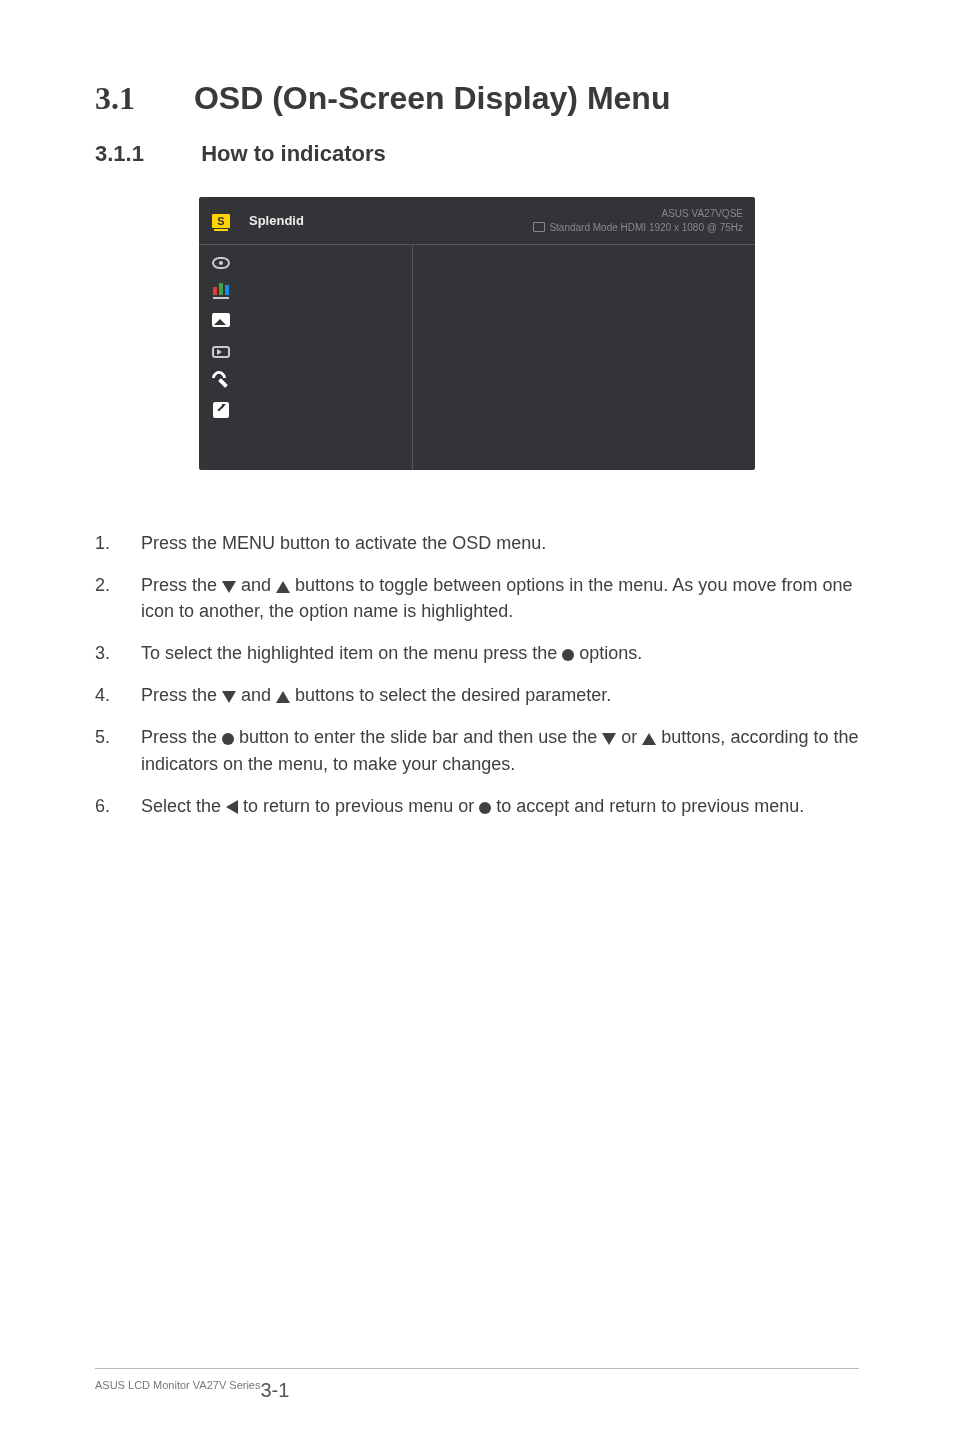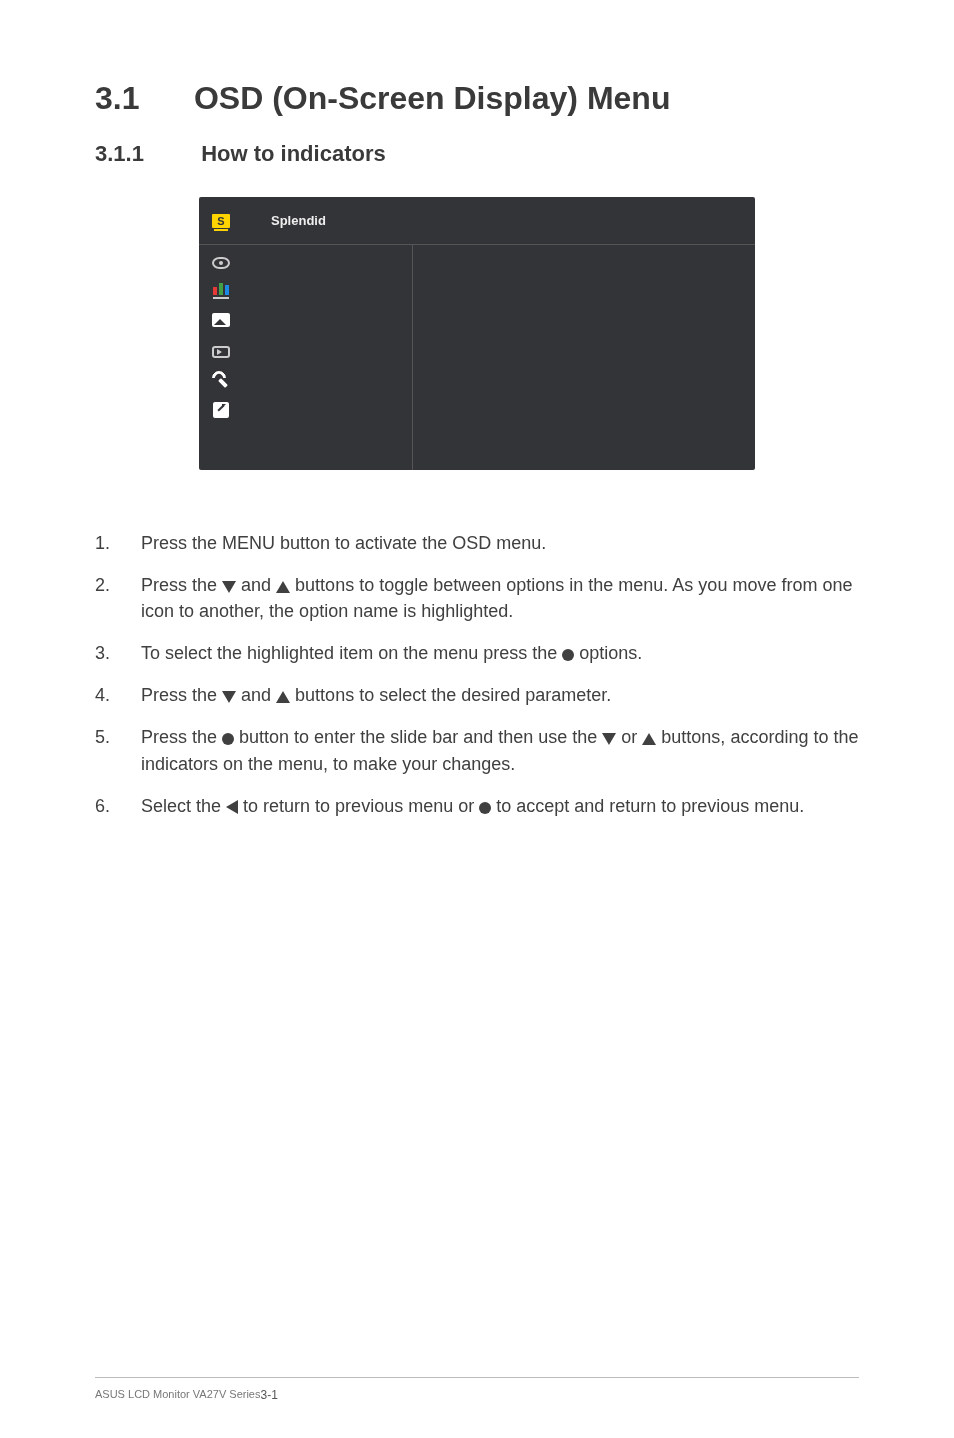--- a/index.html
+++ b/index.html
@@ -11,21 +11,21 @@
       color: #333;
       padding: 80px 95px 40px 95px;
       position: relative;
     }
     .section-title {
       font-size: 32px;
       font-weight: bold;
       color: #3a3a3a;
       margin-bottom: 24px;
     }
-    .section-title .num { display: inline-block; width: 90px; }
+    .section-title .num { display: inline-block; width: 90px; font-family: Liberation Serif, serif; }
     .subsection-title {
       font-size: 22px;
       font-weight: bold;
       color: #3a3a3a;
       margin-bottom: 30px;
     }
     .subsection-title .snum { display: inline-block; width: 100px; }
     .osd-wrap {
       display: flex;
       justify-content: center;
@@ -50,21 +50,20 @@
       align-items: center;
       justify-content: center;
       position: relative;
     }
     .osd-header .osd-title {
       font-weight: bold;
       color: #eee;
       font-size: 13px;
       padding-left: 6px;
       flex: 1;
-      margin-left: 22px;
     }
     .osd-header .osd-info {
       text-align: right;
       padding-right: 12px;
       color: #888;
       font-size: 10px;
       line-height: 1.4;
     }
     .osd-header .osd-info .model { display: block; }
     .osd-header .osd-info .status::before {
@@ -199,21 +198,21 @@
       position: absolute;
       bottom: 36px;
       left: 95px; right: 95px;
       border-top: 1px solid #bbb;
       padding-top: 10px;
       display: flex;
       justify-content: flex-start;
       font-size: 11px;
       color: #777;
     }
-    .footer .pg { font-size: 12px; color: #555; }
+    .footer .pg { font-size: 20px; color: #555; }
   </style>
 </head>
 <body>
 
 <h1 class="section-title">
   <span class="num">3.1</span>
   <span>OSD (On-Screen Display) Menu</span>
 </h1>
 
 <h2 class="subsection-title">
@@ -221,20 +220,24 @@
   <span>How to indicators</span>
 </h2>
 
 <div class="osd-wrap">
   <div class="osd">
     <div class="osd-header">
       <div class="osd-icon-col">
         <span class="ico ico-s">S</span>
       </div>
       <div class="osd-title">Splendid</div>
+      <div class="osd-info">
+        <span class="model">ASUS  VA27VQSE</span>
+        <span class="status">Standard Mode HDMI 1920 x 1080 @ 75Hz</span>
+      </div>
     </div>
     <div class="osd-body">
       <div class="osd-sidebar">
         <div class="side-item">
             <span class="ico ico-eye"></span>
           </div>
         <div class="side-item">
             <span>
               <span class="ico-bars">
                 <span></span>

